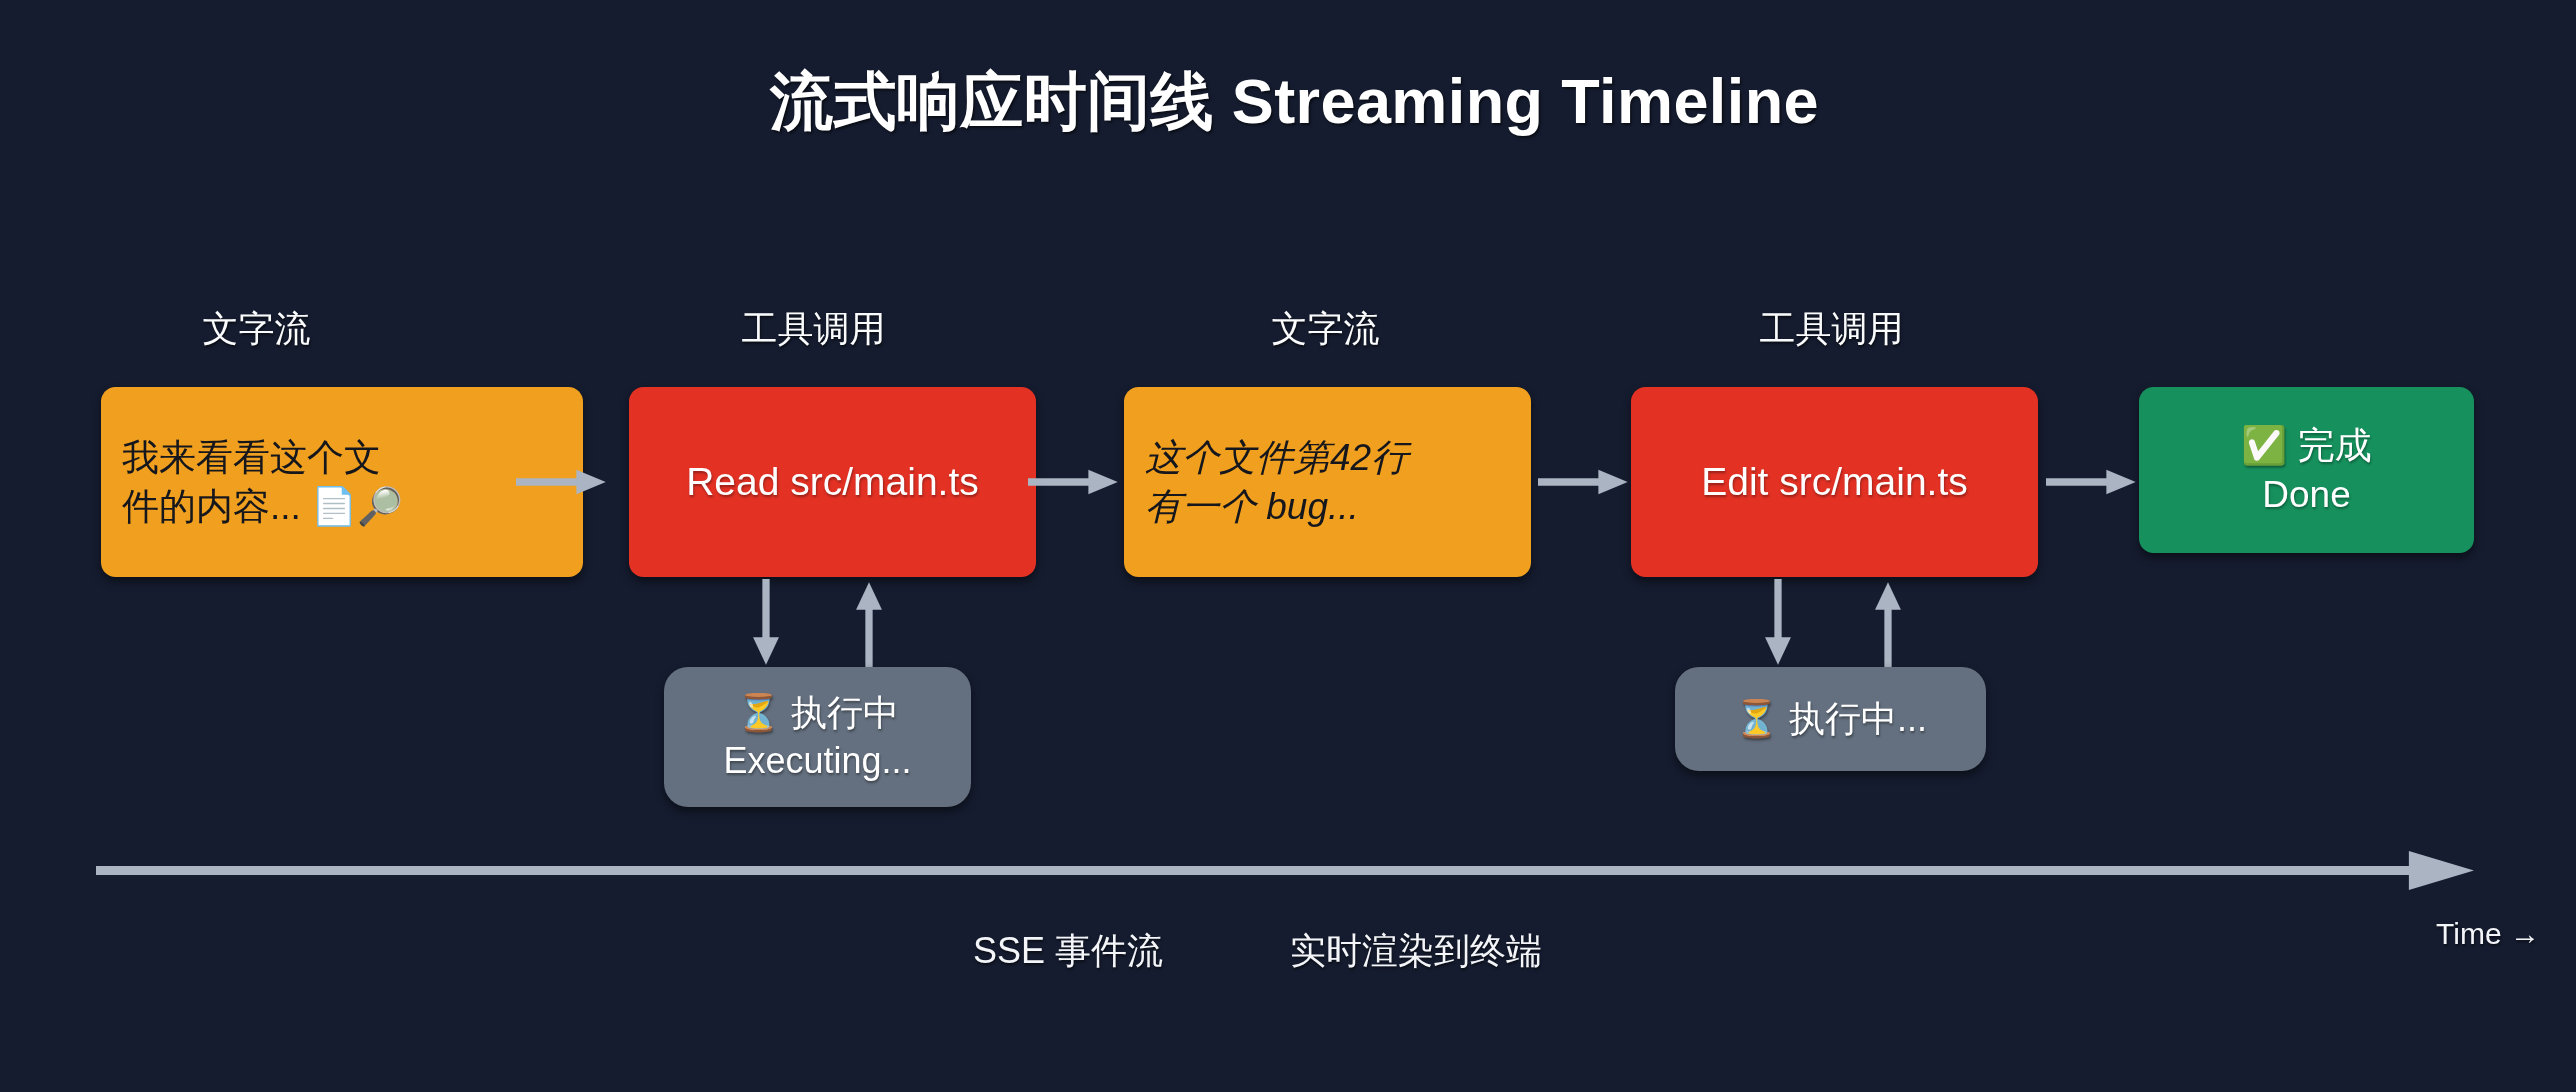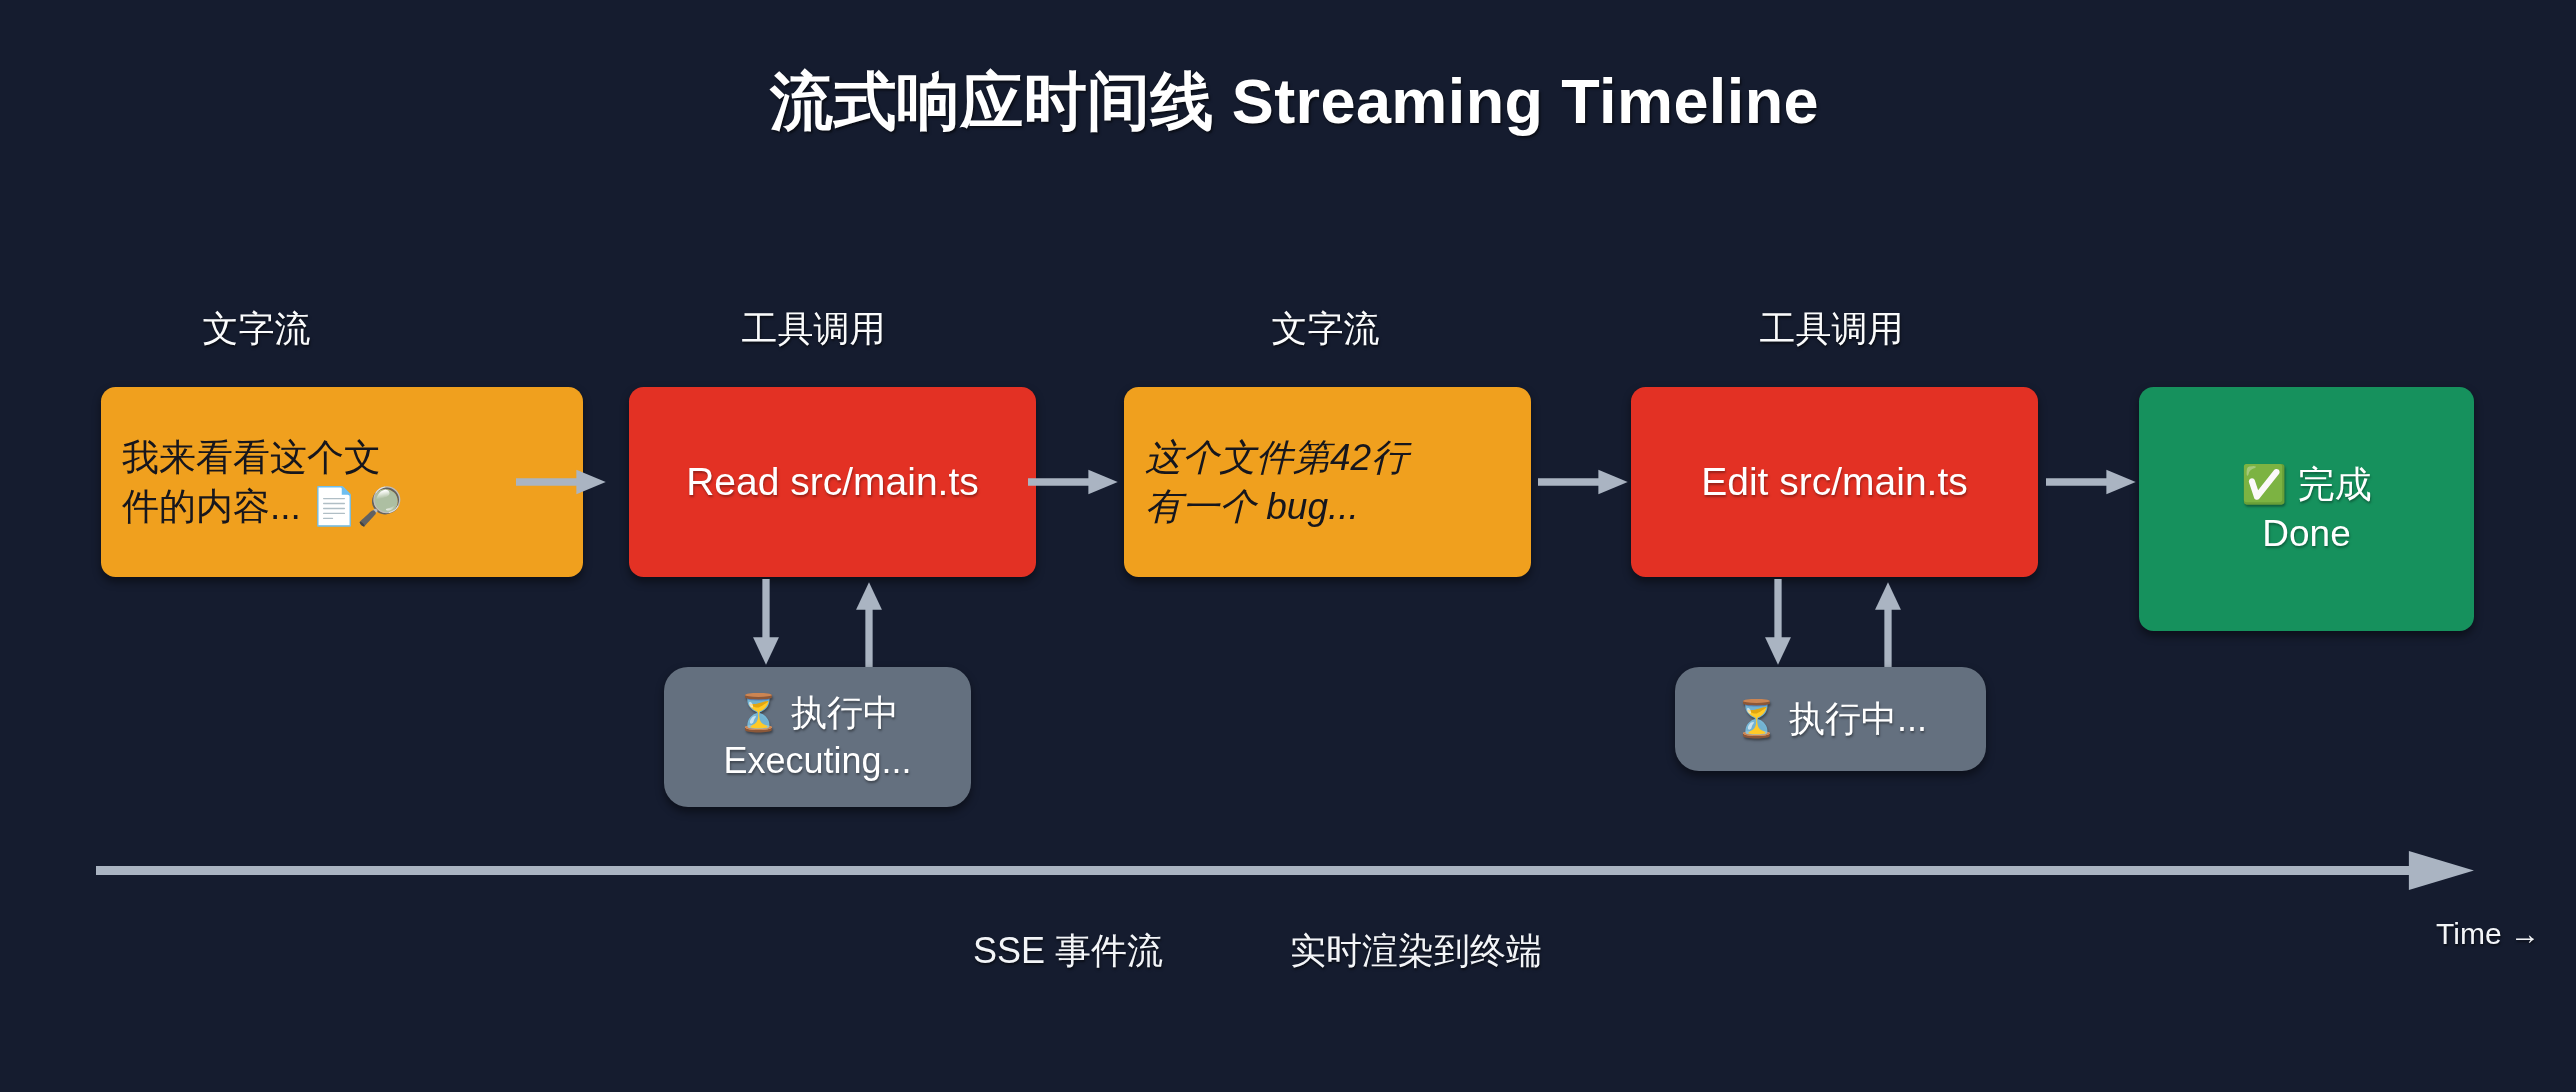--- a/index.html
+++ b/index.html
@@ -184,21 +184,21 @@
 
   <div class="node tool-call" style="left:1631px; top:387px; width:407px; height:190px;">
     <span class="line">Edit src/main.ts</span>
   </div>
 
   <svg class="h-arrow" style="left:2046px; top:468px; width:93px; height:28px;" viewBox="0 0 114 34">
     <line x1="0" y1="17" x2="78" y2="17" stroke="#aab4c2" stroke-width="9"></line>
     <polygon points="74,2 110,17 74,32" fill="#aab4c2"></polygon>
   </svg>
 
-  <div class="node done" style="left:2139px; top:387px; width:335px; height:244px;">
+  <div class="node done" style="left:2139px; top:387px; width:335px; height:166px;">
     <span class="line">✅ 完成</span>
     <span class="line">Done</span>
   </div>
 
   <svg class="v-arrow" style="left:748px; top:579px; width:36px; height:89px;" viewBox="0 0 44 110">
     <line x1="22" y1="0" x2="22" y2="78" stroke="#aab4c2" stroke-width="9"></line>
     <polygon points="6,72 22,106 38,72" fill="#aab4c2"></polygon>
   </svg>
   <svg class="v-arrow" style="left:851px; top:579px; width:36px; height:89px;" viewBox="0 0 44 110">
     <line x1="22" y1="110" x2="22" y2="32" stroke="#aab4c2" stroke-width="9"></line>

